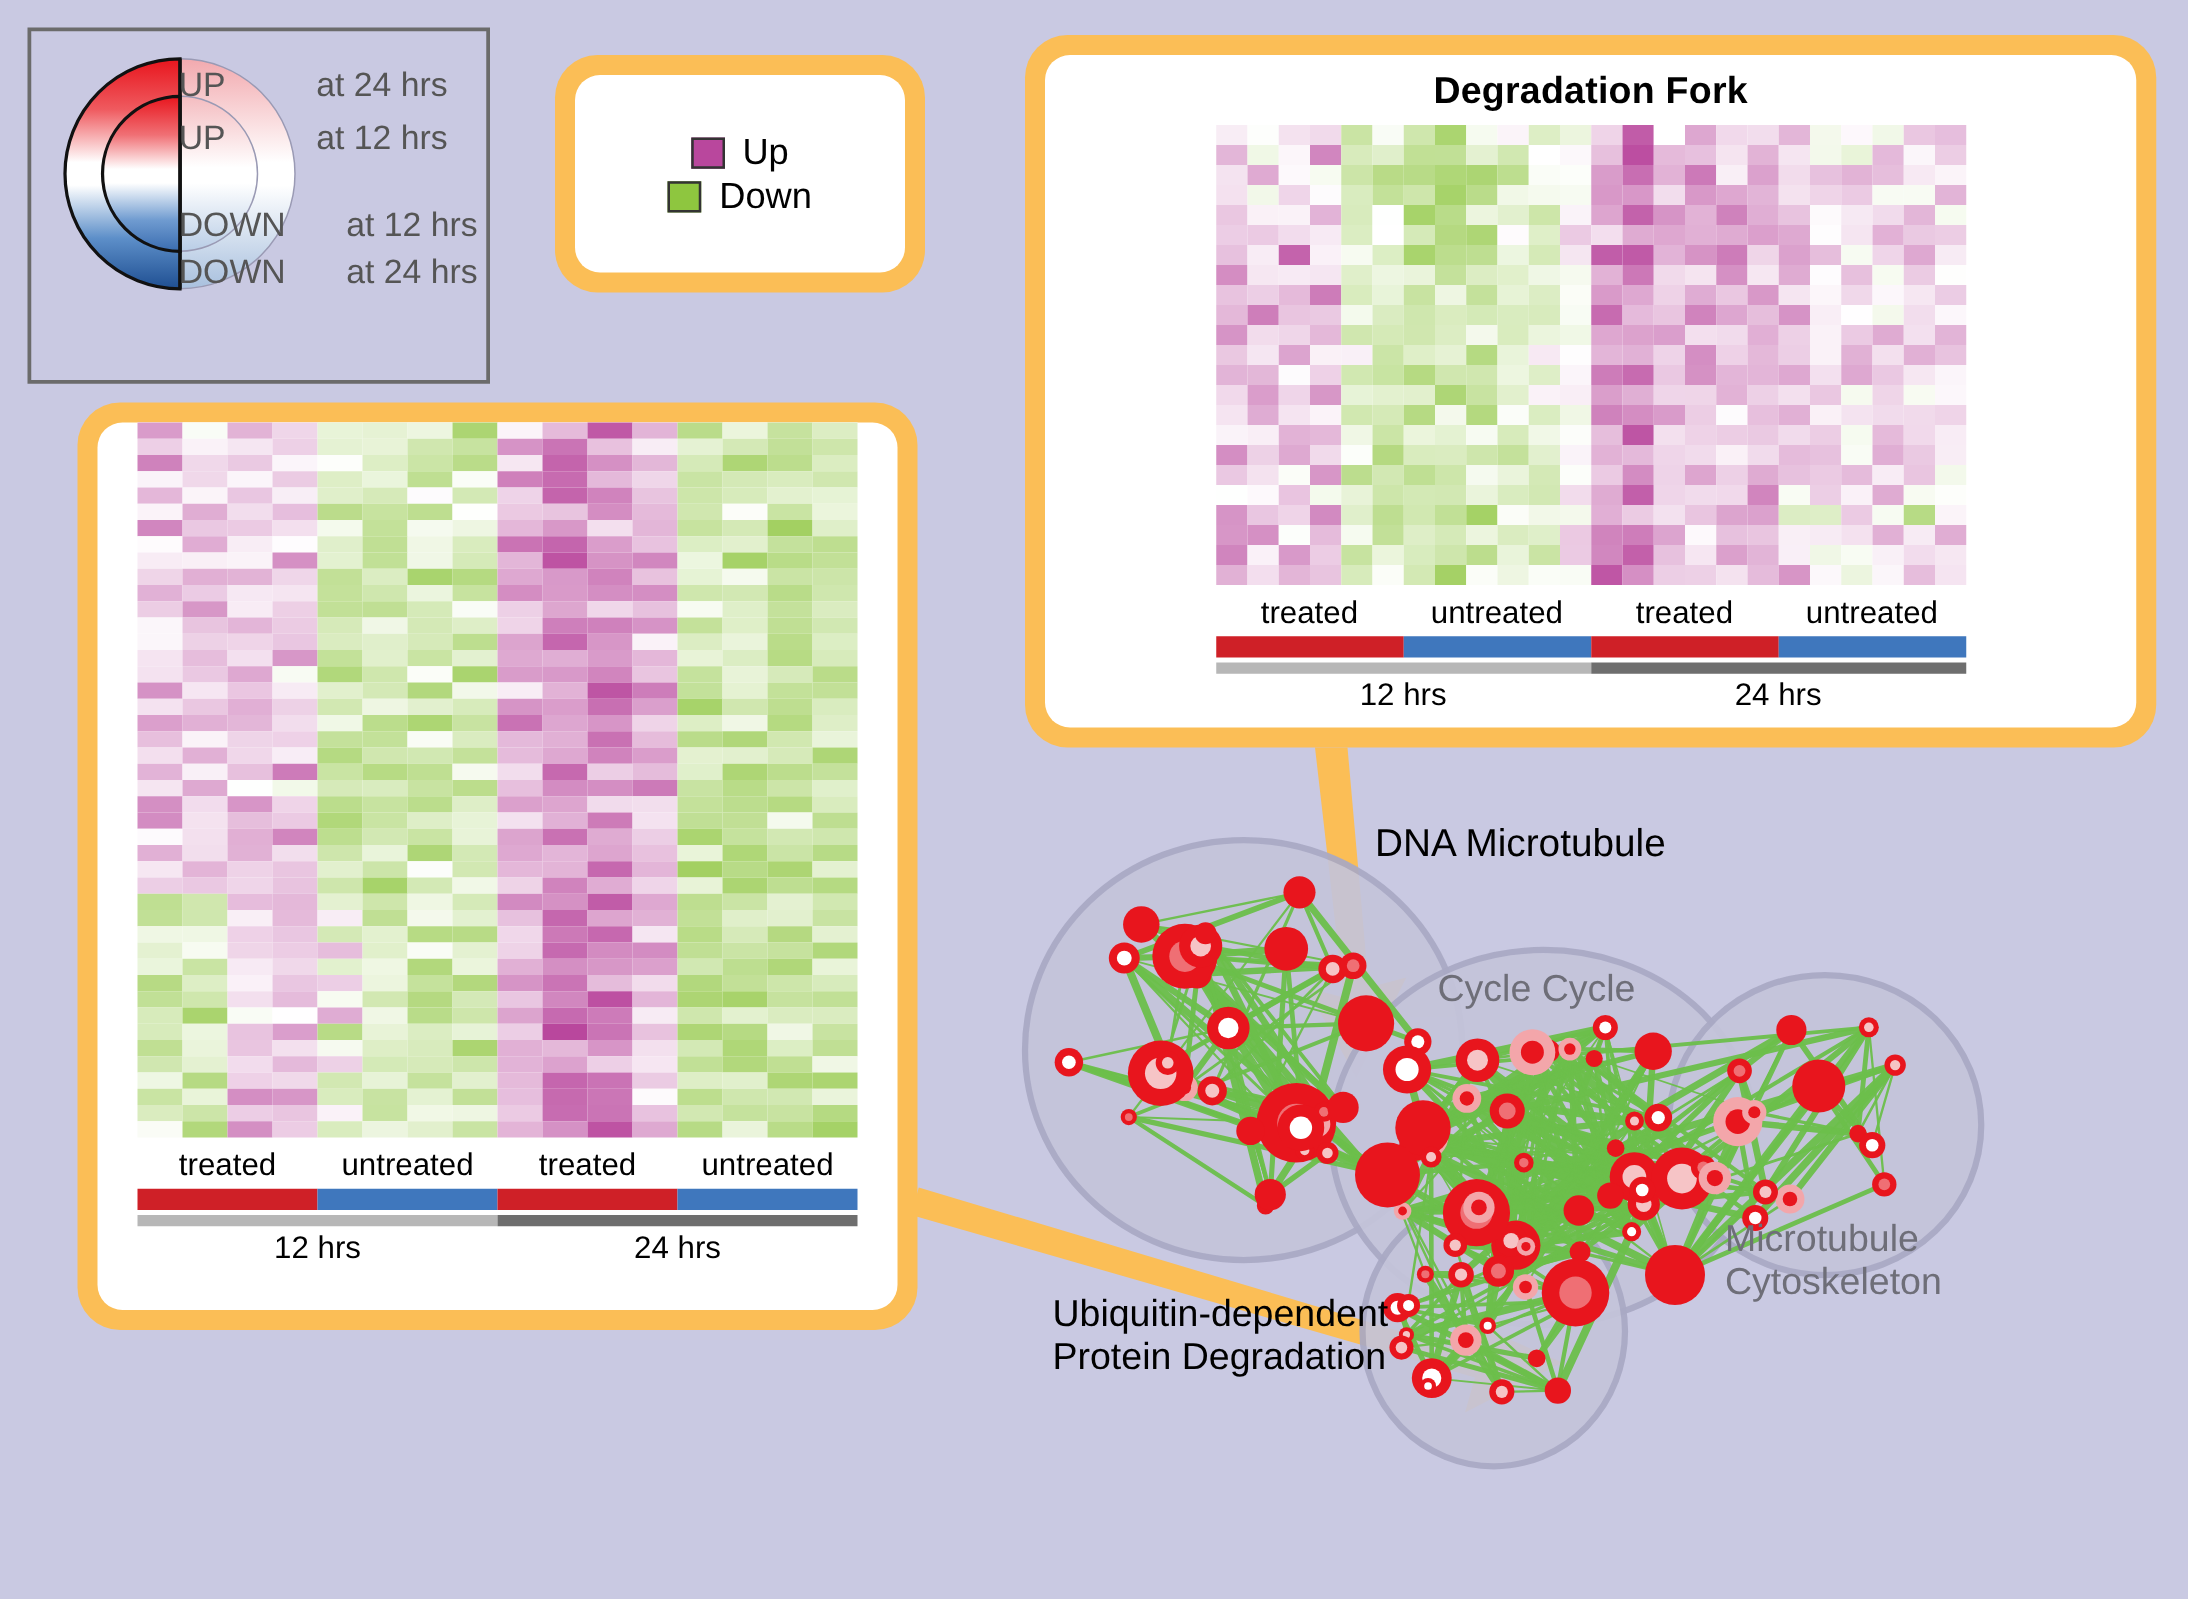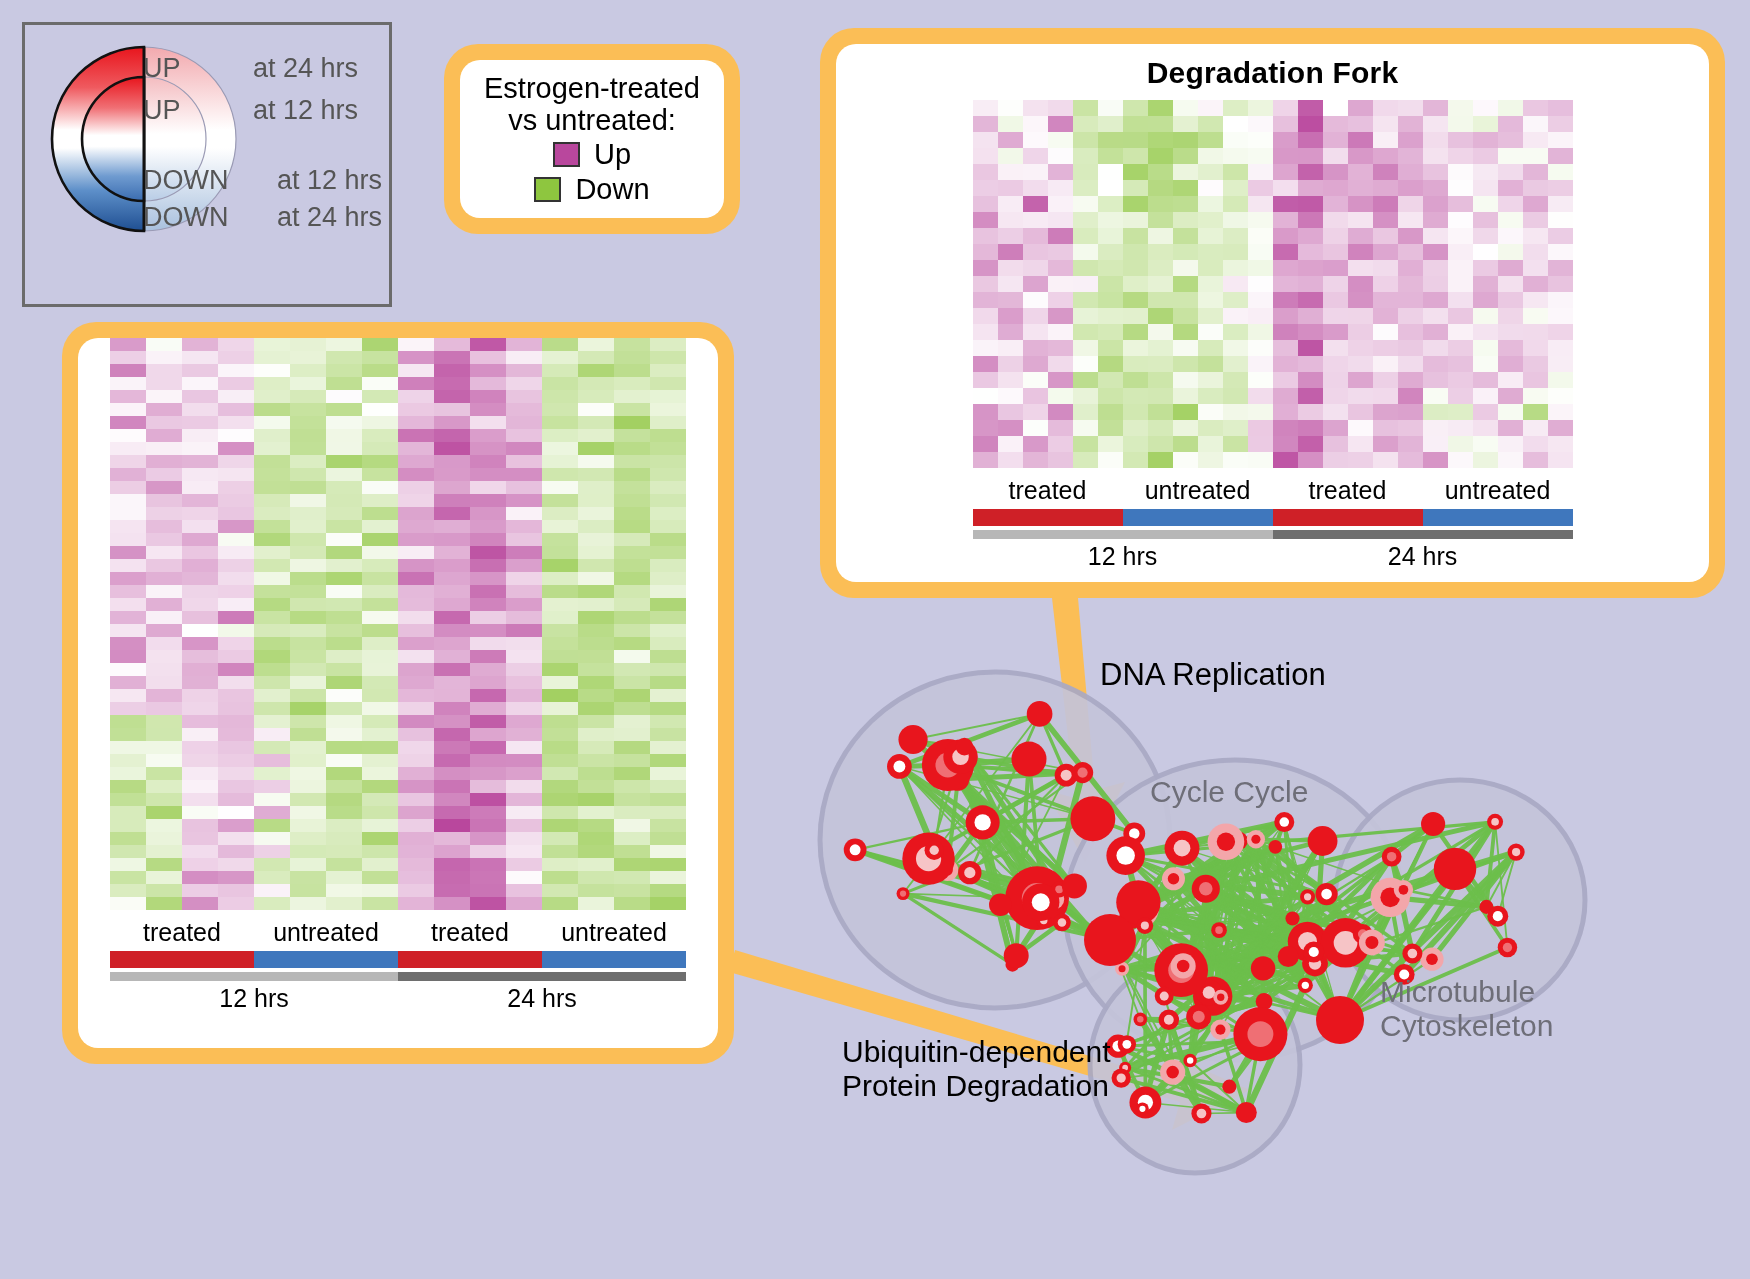--- a/index.html
+++ b/index.html
@@ -100,24 +100,20 @@
     <span class="lg-lbl" style="left:228px;top:70px;">at 12 hrs</span>
     <span class="lg-lbl" style="left:118px;top:140px;">DOWN</span>
     <span class="lg-lbl" style="left:252px;top:140px;">at 12 hrs</span>
     <span class="lg-lbl" style="left:118px;top:177px;">DOWN</span>
     <span class="lg-lbl" style="left:252px;top:177px;">at 24 hrs</span>
 
   </div>
 
   <div class="panel" id="legendUpDown">
     <div class="panel-inner">
-      <div class="lud-title">
-        <div>Estrogen-treated</div>
-        <div>vs untreated:</div>
-      </div>
       <div class="lud-row">
         <span class="lud-sw" id="swUp" style="background: rgb(185, 71, 157);"></span>
         <span class="lud-txt">Up</span>
       </div>
       <div class="lud-row">
         <span class="lud-sw" id="swDown" style="background: rgb(142, 198, 63);"></span>
         <span class="lud-txt">Down</span>
       </div>
     </div>
   </div>
@@ -1986,21 +1982,21 @@
           <circle cx="388.8363755672239" cy="409.75156005651286" r="10.247240900993347" fill="#e8151d"></circle>
           <circle cx="388.8363755672239" cy="409.75156005651286" r="4.918675632476806" fill="#f6c4c6"></circle>
           <circle cx="466.28400161761533" cy="502.5334267342434" r="10.521605491638184" fill="#e8151d"></circle>
           <circle cx="346.85252063734254" cy="434.3603455951891" r="9.19343090057373" fill="#e8151d"></circle>
           <circle cx="346.85252063734254" cy="434.3603455951891" r="4.412846832275391" fill="#ffffff"></circle>
           <circle cx="330" cy="330" r="26" fill="#e8151d"></circle>
           <circle cx="560" cy="410" r="24" fill="#e8151d"></circle>
         </g>
       </svg>
 
-    <div class="netlabel" style="left:320px;top:48px;font-size:31px;color:#000;">DNA Replication</div>
+    <div class="netlabel" style="left:320px;top:48px;font-size:31px;color:#000;">DNA Microtubule</div>
     <div class="netlabel" style="left:370px;top:165px;font-size:30px;color:#6e6e78;">Cycle Cycle</div>
     <div class="netlabel" style="left:62px;top:425px;font-size:30px;color:#000;">Ubiquitin-dependent
 Protein Degradation</div>
     <div class="netlabel" style="left:600px;top:365px;font-size:30px;color:#6e6e78;text-align:left;">Microtubule
 Cytoskeleton</div>
   </div>
 
 </div>
 
 </body></html>

